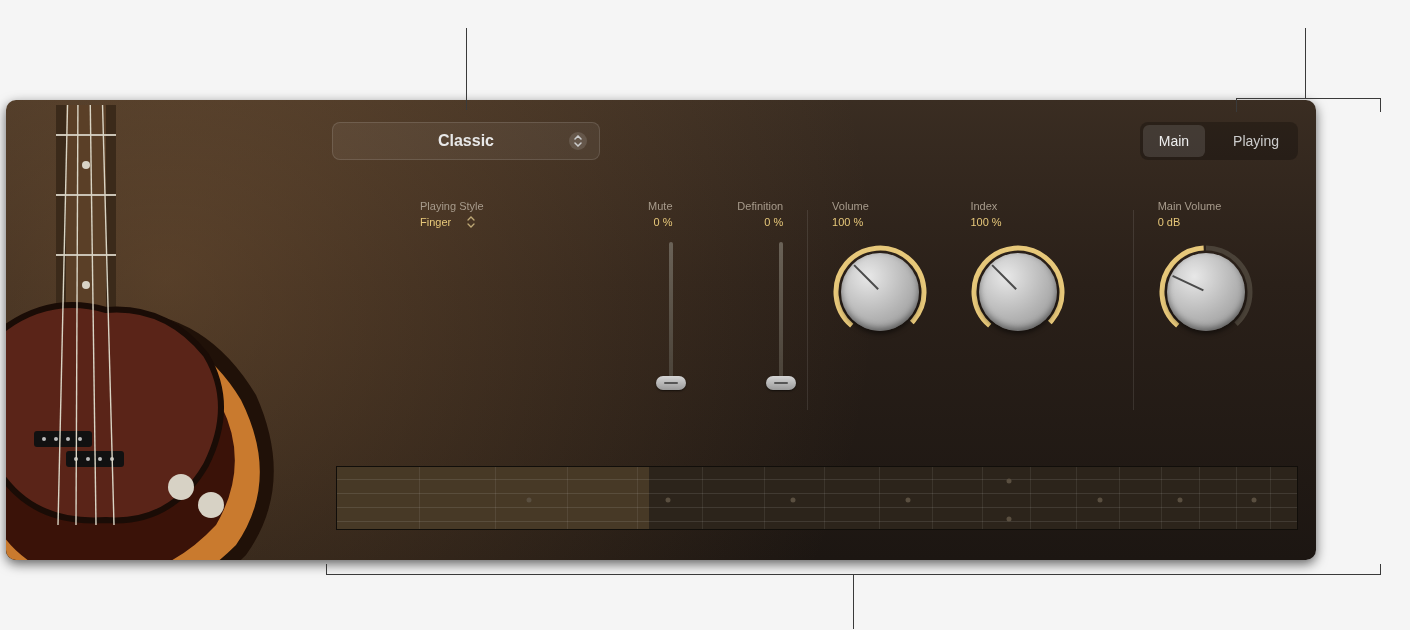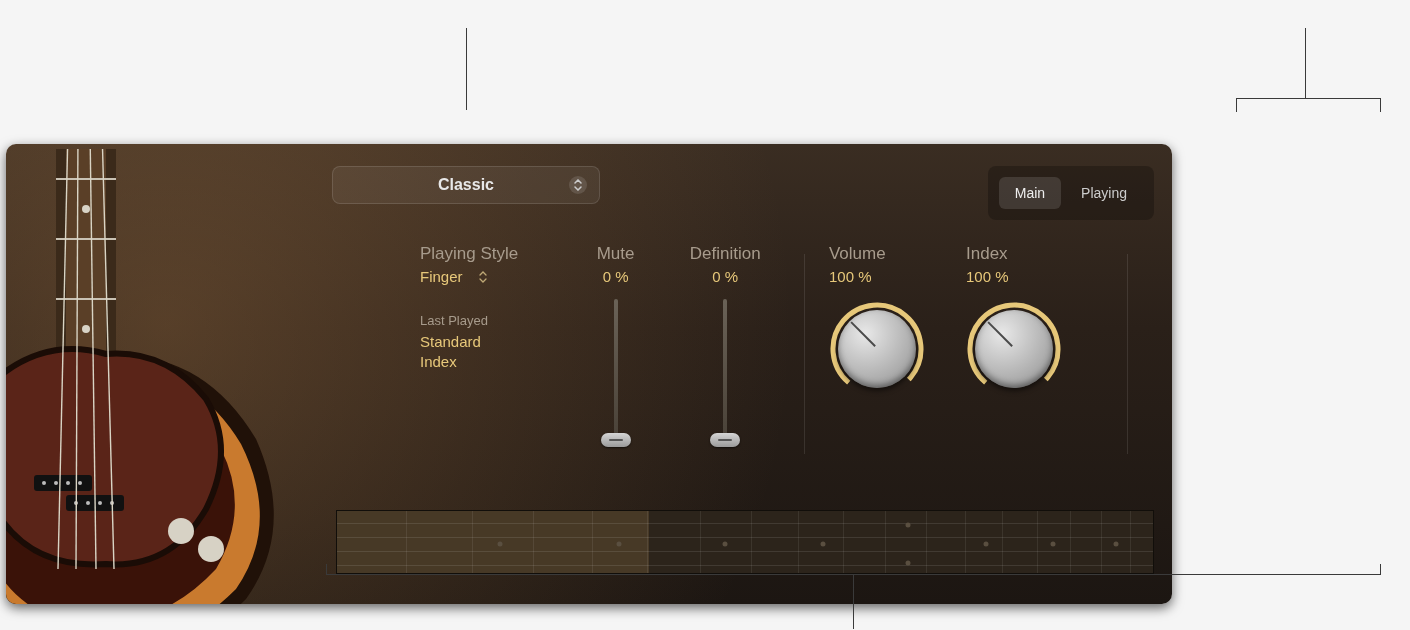--- a/index.html
+++ b/index.html
@@ -20,28 +20,27 @@
   .cl-top-right-hL{ left:1236px; top:98px; width:1px; height:14px;}
   .cl-top-right-hR{ left:1380px; top:98px; width:1px; height:14px;}
   .cl-bot-h      { left:326px; top:574px; width:1055px; height:1px; }
   .cl-bot-hL     { left:326px; top:564px; width:1px; height:10px; }
   .cl-bot-hR     { left:1380px; top:564px; width:1px; height:10px; }
   .cl-bot-v      { left:853px; top:574px; width:1px; height:55px; }
 
   .plugin-window {
     position: absolute;
     left: 6px; top: 100px;
-    width: 1166px; height: 460px;
+    width: 1310px; height: 460px;
     border-radius: 10px;
     background:
       radial-gradient(circle at 160px 180px, rgba(170,120,70,0.35), transparent 60%),
       linear-gradient(to bottom, #3a2d22 0%, #2a2019 40%, #1c1612 100%);
     box-shadow: 0 4px 12px rgba(0,0,0,0.6);
     overflow: hidden;
-    margin-top: 44px;
   }
   
   
   .bass {
     position:absolute; left:-10px; top:5px; width:300px; height:460px;
     pointer-events:none;
   }
   .bass svg { width:100%; height:100%; }
 
   
@@ -59,56 +58,56 @@
     position:absolute; right:12px; top:50%; transform:translateY(-50%);
     width:18px; height:18px; border-radius:9px;
     background: rgba(255,255,255,0.12);
     display:flex; align-items:center; justify-content:center;
     color:#ccc; font-size:10px;
   }
   
   
   .tabs {
     position:absolute; right:18px; top:22px;
-    display:flex; gap:4px;
+    display:flex; gap:12px;
     background: rgba(0,0,0,0.25);
     border-radius: 8px;
-    padding:11px;
+    padding:3px;
     align-items:center;
   }
   .tab {
     padding:8px 16px;
     font-size:14px; color:#ccc;
     border-radius:6px;
     cursor:pointer;
   }
   .tab.active { background: rgba(255,255,255,0.12); color:#eee; }
   
   
   .params {
     position:absolute; left:396px; top:100px; right:20px; height:220px;
     display:flex; align-items:flex-start;
   }
   .pcol {
     display:flex; flex-direction:column; align-items:flex-start;
     text-align:center;
   }
-  .plabel { color:#a79b8c; font-size:17px; margin-bottom:4px; white-space:nowrap;}
-  .pvalue { color:#e7c87a; font-size:15px; font-weight:500; display:flex; align-items:center; gap:16px;}
+  .plabel { color:#a79b8c; font-size:11px; margin-bottom:4px; white-space:nowrap;}
+  .pvalue { color:#e7c87a; font-size:11px; font-weight:500; display:flex; align-items:center; gap:16px;}
   .pvalue .updown { color:#bfa976; font-size:10px; line-height:8px; display:flex; flex-direction:column;}
   
   
   .grp-style { width:130px; align-items:flex-start; text-align:left;}
   .grp-style .plabel { margin-left:0;}
   .grp-style .pvalue { margin-left:0;}
   .last-played { margin-top:28px; }
   .last-played .plabel{ color:#a79b8c; font-size:13px;}
   .last-played .lines{ color:#e7c87a; font-size:15px; line-height:20px; text-align:left;}
   
-  .slider-col { width:120px; align-items:center;}
+  .slider-col { width:120px; align-items:flex-end;}
   .slider-track {
     margin-top:14px;
     width:4px; height:140px;
     background: linear-gradient(#6a6257,#4a4238);
     border-radius:2px;
     position:relative;
   }
   .slider-thumb{
     position:absolute; left:50%; transform:translateX(-50%);
     bottom:-8px;
@@ -254,27 +253,20 @@
     <div class="pcol grp-style" style="margin-left:18px;">
       <div class="plabel">Playing Style</div>
       <div class="pvalue">
         <span>Finger</span>
         <span class="updown">
           <svg width="8" height="12" viewBox="0 0 8 12">
               <path d="M1 4 L4 1 L7 4 M1 8 L4 11 L7 8" stroke="#bfa976" stroke-width="1.3" fill="none" stroke-linecap="round"></path>
             </svg>
         </span>
       </div>
-      <div class="last-played">
-        <div class="plabel">Last Played</div>
-        <div class="lines">
-          <div>Standard</div>
-          <div>Index</div>
-        </div>
-      </div>
     </div>
 
     <div class="pcol slider-col" style="margin-left:22px;">
       <div class="plabel">Mute</div>
       <div class="pvalue">0 %</div>
       <div class="slider-track">
         <div class="slider-thumb"></div>
       </div>
     </div>
 
@@ -313,20 +305,35 @@
             </svg>
         </div>
         <div class="knob-body">
             <div class="knob-mark" style="transform: rotate(135deg) translateY(4px);"></div>
           </div>
       </div>
     </div>
 
     <div class="sep"></div>
 
+    <div class="pcol knob-col">
+      <div class="plabel">Main Volume</div>
+      <div class="pvalue">0 dB</div>
+      <div class="knob-wrap">
+        <div class="knob-ring">
+          <svg viewBox="0 0 96 96">
+            <circle cx="48" cy="48" r="44" fill="none" stroke="#4a4238" stroke-width="5" stroke-dasharray="105 300" transform="rotate(270 48 48)"></circle>
+            <circle cx="48" cy="48" r="44" fill="none" stroke="#e7c87a" stroke-width="5" stroke-dasharray="105 300" transform="rotate(130 48 48)"></circle>
+          </svg>
+        </div>
+        <div class="knob-body">
+            <div class="knob-mark" style="transform: rotate(115deg) translateY(4px);"></div>
+          </div>
+      </div>
+    </div>
 
   </div>
 
   <div class="fretboard">
     <div class="open-region"></div>
 
     <div class="string-line" style="top:12px"></div>
     <div class="string-line" style="top:26px"></div>
     <div class="string-line" style="top:40px"></div>
     <div class="string-line" style="top:54px"></div>

